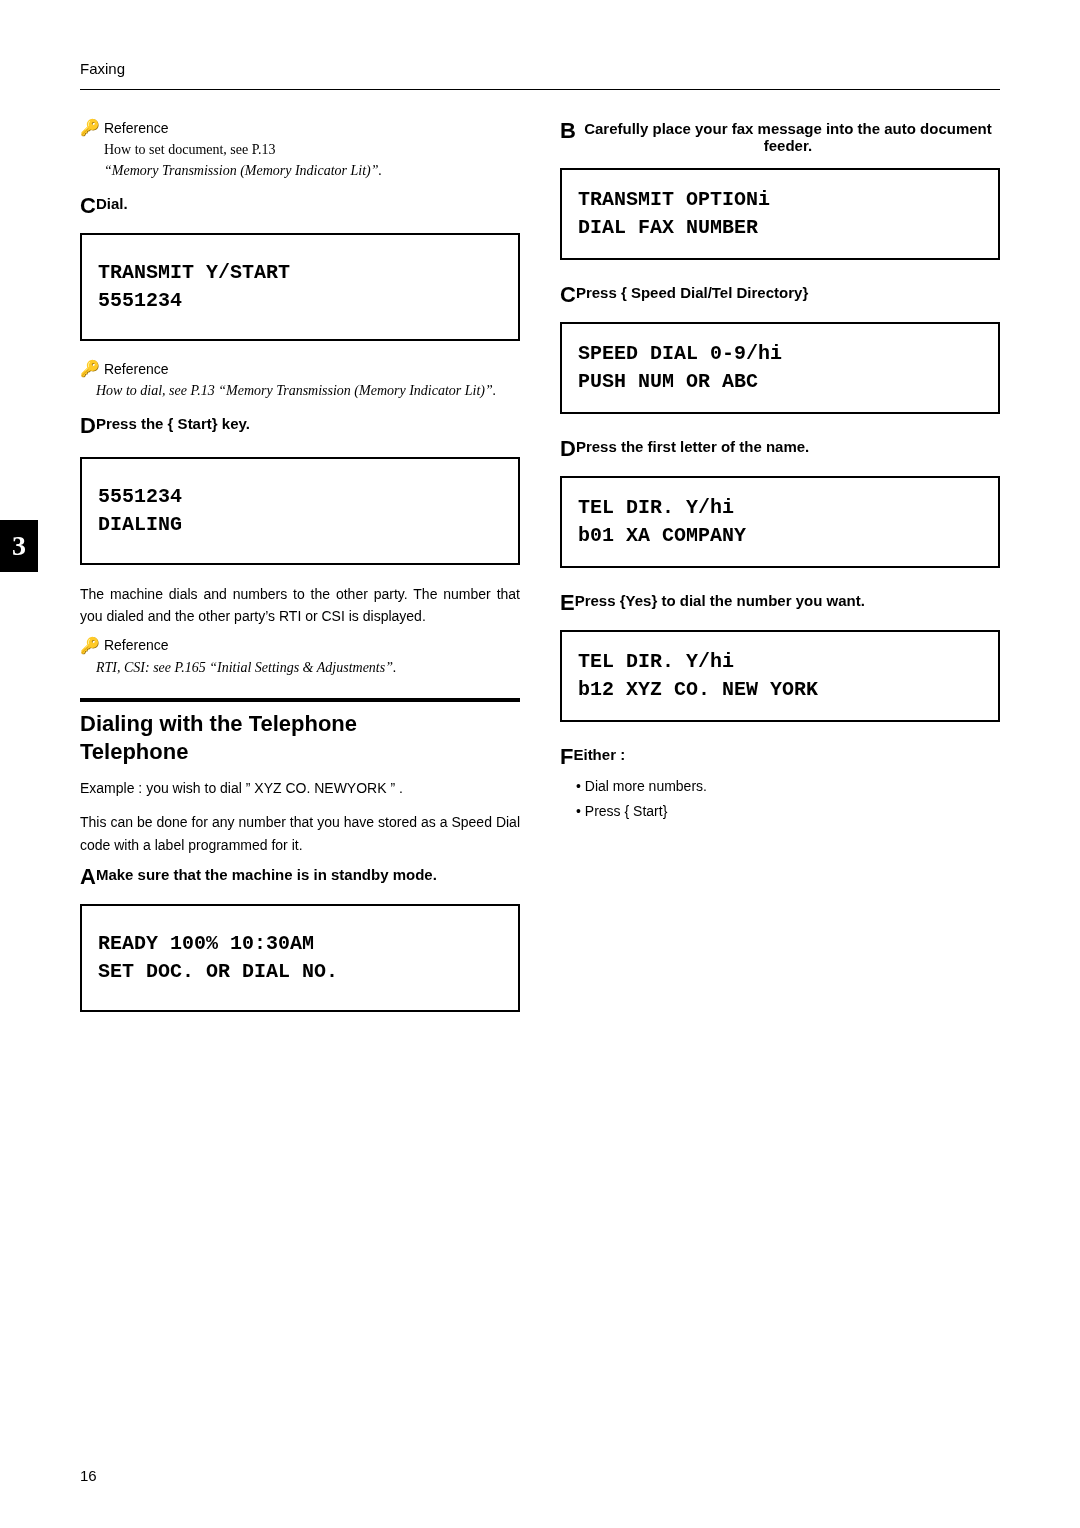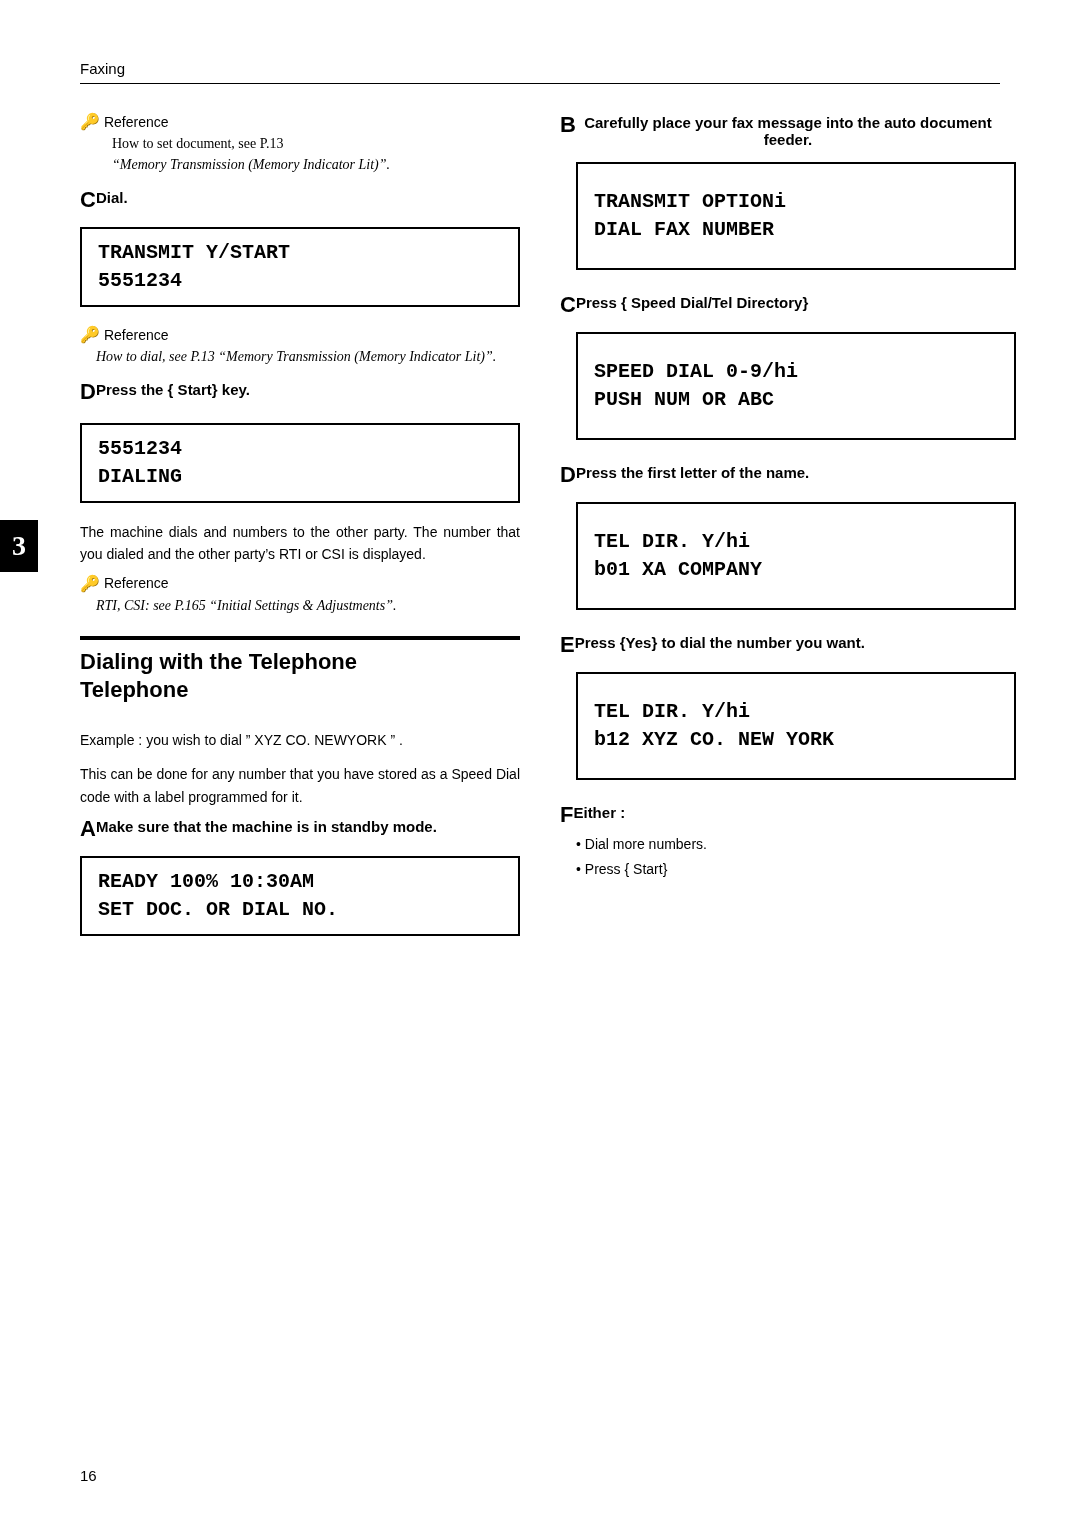--- a/index.html
+++ b/index.html
@@ -16,21 +16,21 @@
       min-height: 1528px;
       padding: 60px 80px 60px 80px;
       position: relative;
     }
     
     .header-section {
       display: flex;
       justify-content: space-between;
       align-items: flex-start;
       border-bottom: 1px solid #000;
-      padding-bottom: 6px;
+      padding-bottom: 12px;
       margin-bottom: 28px;
     }
     .header-faxing {
       font-size: 15px;
       font-family: Arial, sans-serif;
     }
     
     .two-col {
       display: flex;
       gap: 40px;
@@ -68,40 +68,40 @@
     .reference-text {
       font-size: 14px;
       font-style: italic;
       line-height: 1.5;
       margin-left: 16px;
     }
     .reference-text-normal {
       font-size: 14px;
       font-style: normal;
       line-height: 1.5;
-      margin-left: 32px;
+      margin-left: 24px;
     }
     
     .lcd-box {
       border: 2px solid #000;
       background: #fff;
-      padding: 10px 16px;
+      padding: 24px 16px;
       margin: 10px 0;
       font-family: 'Courier New', Courier, monospace;
       font-size: 20px;
       font-weight: bold;
       line-height: 1.4;
       display: inline-block;
       width: 100%;
     }
     .lcd-box-right {
       border: 2px solid #000;
       background: #fff;
-      padding: 24px 16px;
-      margin: 10px 16px;
+      padding: 16px 16px;
+      margin: 10px 0;
       font-family: 'Courier New', Courier, monospace;
       font-size: 20px;
       font-weight: bold;
       line-height: 1.4;
       display: inline-block;
       width: 100%;
     }
     
     .body-text {
       font-size: 14px;
@@ -110,21 +110,21 @@
       font-family: Arial, sans-serif;
       text-align: justify;
     }
     
     .section-heading {
       font-size: 22px;
       font-weight: bold;
       font-family: Arial, sans-serif;
       border-top: 4px solid #000;
       padding-top: 8px;
-      margin-bottom: 24px;
+      margin-bottom: 10px;
       line-height: 1.3;
     }
     
     .bullet-list {
       margin-left: 16px;
       font-size: 14px;
       font-family: Arial, sans-serif;
       line-height: 1.8;
     }
     .bullet-list li {

